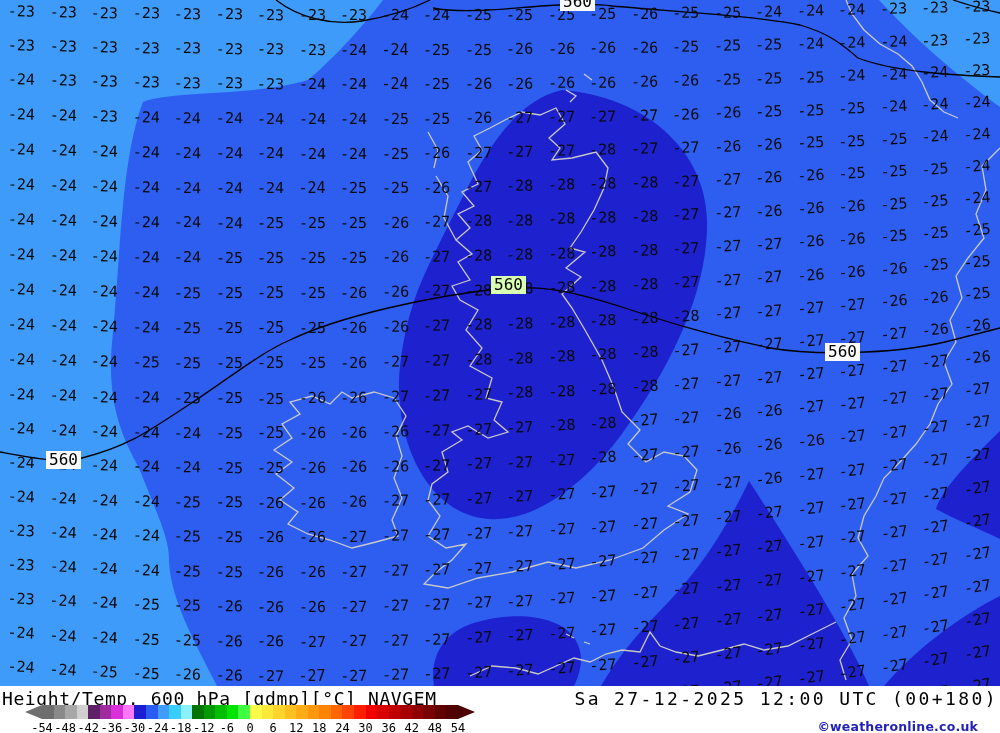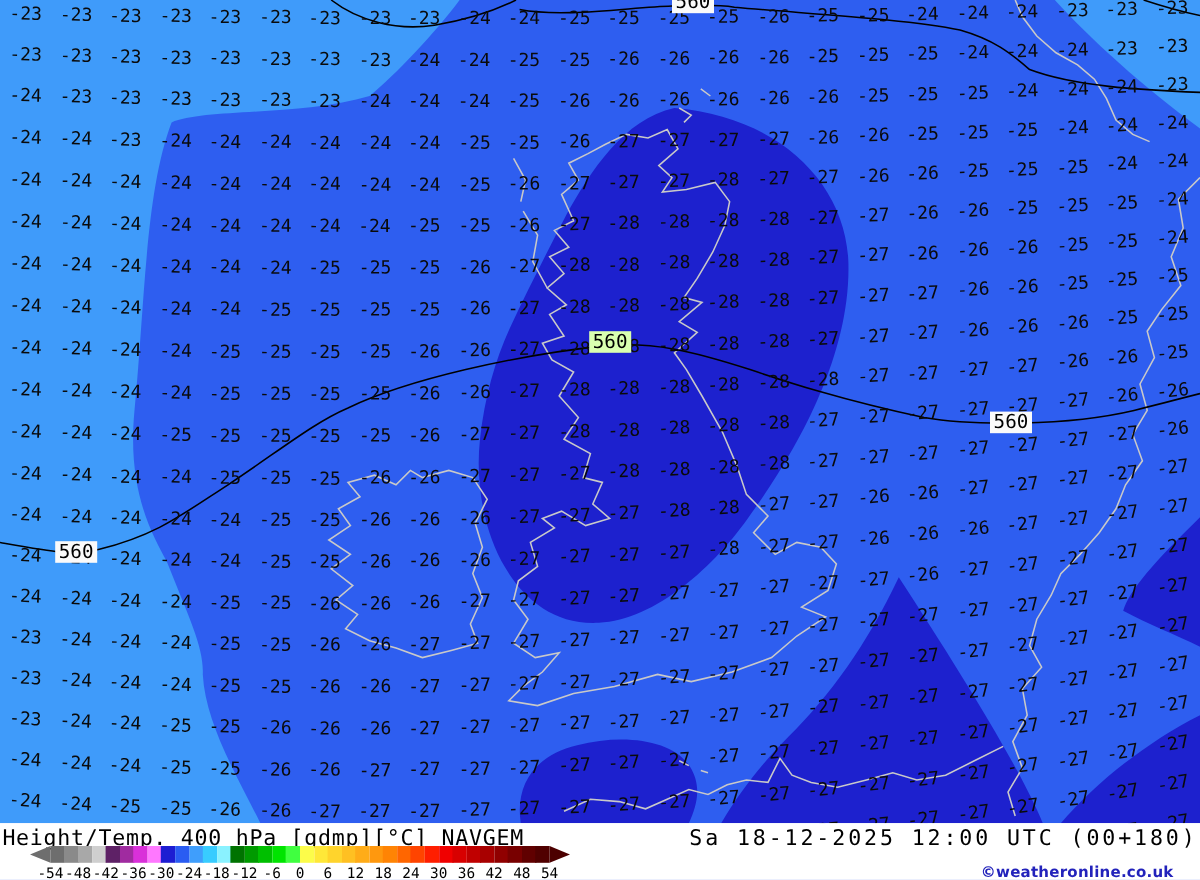--- a/index.html
+++ b/index.html
@@ -551,22 +551,22 @@
       </div>
     <div id="label-layer">
         <div class="clabel" style="left: 46px; top: 451px; background: rgb(250, 250, 250);">560</div>
         <div class="clabel" style="left: 491px; top: 276px; background: rgb(217, 255, 176);">560</div>
         <div class="clabel" style="left: 825px; top: 343px; background: rgb(250, 250, 250);">560</div>
         <div class="clabel" style="left: 560px; top: -7px; background: rgb(250, 250, 250);">560</div>
       </div>
   </div>
 
   <div class="footer">
-    <span class="title-left">Height/Temp. 400 hPa [gdmp][°C] NAVGEM</span>
-    <span class="datetime">Sa 18-12-2025 12:00 UTC (00+180)</span>
+    <span class="title-left">Height/Temp. 600 hPa [gdmp][°C] NAVGEM</span>
+    <span class="datetime">Sa 27-12-2025 12:00 UTC (00+180)</span>
     <span class="credit">©weatheronline.co.uk</span>
     <div id="colorbar">
         <div class="cbar-cell" style="left: 42px; width: 12.0556px; background: rgb(110, 110, 110);"></div>
         <div class="cbar-cell" style="left: 53.5556px; width: 12.0556px; background: rgb(138, 138, 138);"></div>
         <div class="cbar-cell" style="left: 65.1111px; width: 12.0556px; background: rgb(168, 168, 168);"></div>
         <div class="cbar-cell" style="left: 76.6667px; width: 12.0556px; background: rgb(207, 207, 207);"></div>
         <div class="cbar-cell" style="left: 88.2222px; width: 12.0556px; background: rgb(94, 33, 102);"></div>
         <div class="cbar-cell" style="left: 99.7778px; width: 12.0556px; background: rgb(160, 43, 160);"></div>
         <div class="cbar-cell" style="left: 111.333px; width: 12.0556px; background: rgb(217, 48, 217);"></div>
         <div class="cbar-cell" style="left: 122.889px; width: 12.0556px; background: rgb(255, 120, 255);"></div>

